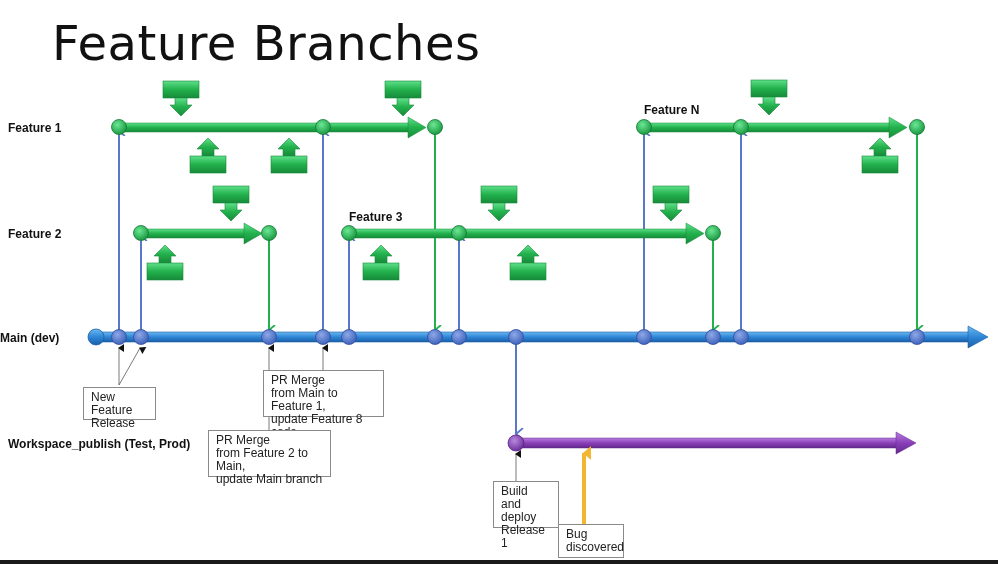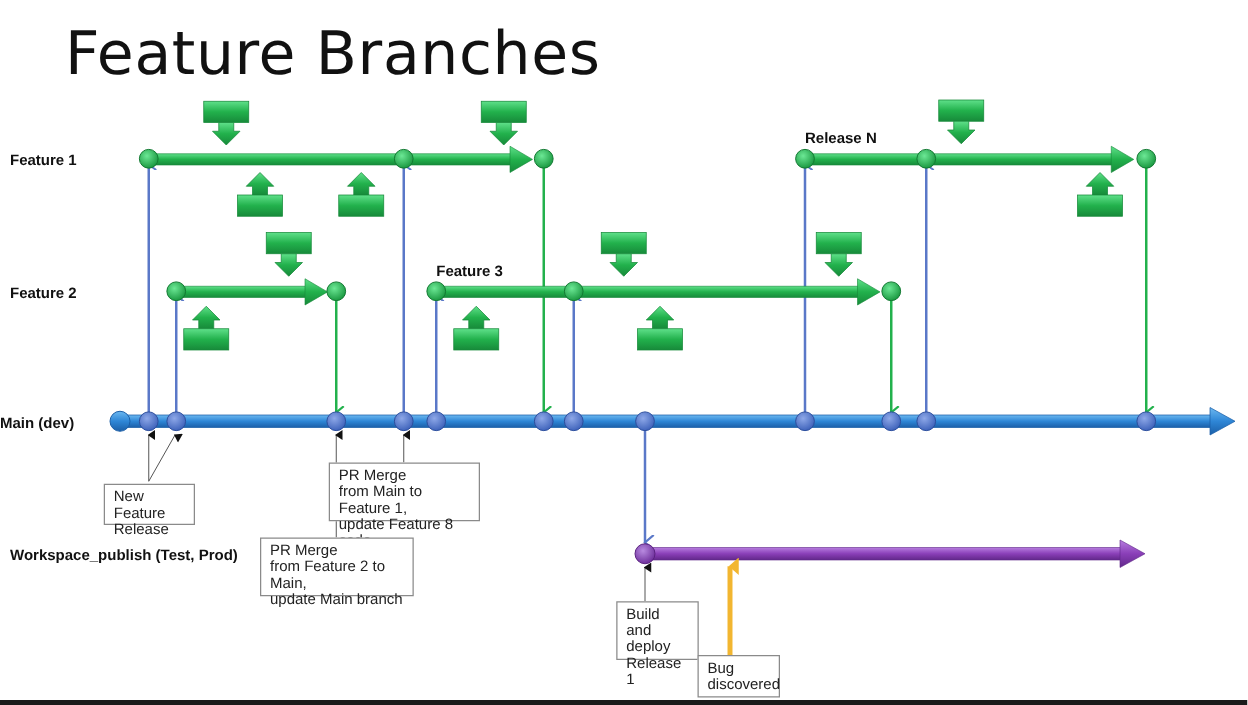--- a/index.html
+++ b/index.html
@@ -15,21 +15,21 @@
 <body>
 
 <div class="title">Feature Branches</div>
 
 <div class="lane-label" style="left:8px;top:121px;">Feature 1</div>
 <div class="lane-label" style="left:8px;top:227px;">Feature 2</div>
 <div class="lane-label" style="left:0;top:331px;">Main (dev)</div>
 <div class="lane-label" style="left:8px;top:437px;">Workspace_publish (Test, Prod)</div>
 
 <div class="branch-tag" style="left:349px;top:210px;">Feature 3</div>
-<div class="branch-tag" style="left:644px;top:103px;">Release N</div>
+<div class="branch-tag" style="left:644px;top:103px;">Feature N</div>
 
 <svg id="diagram" width="998" height="564" viewBox="0 0 998 564">
   <defs>
     <linearGradient id="gGreen" x1="0" y1="0" x2="0" y2="1">
       <stop offset="0" stop-color="#5fe08a"></stop>
       <stop offset="0.5" stop-color="#22b14c"></stop>
       <stop offset="1" stop-color="#178a3a"></stop>
     </linearGradient>
     <linearGradient id="gBlue" x1="0" y1="0" x2="0" y2="1">
       <stop offset="0" stop-color="#6cb8f0"></stop>

